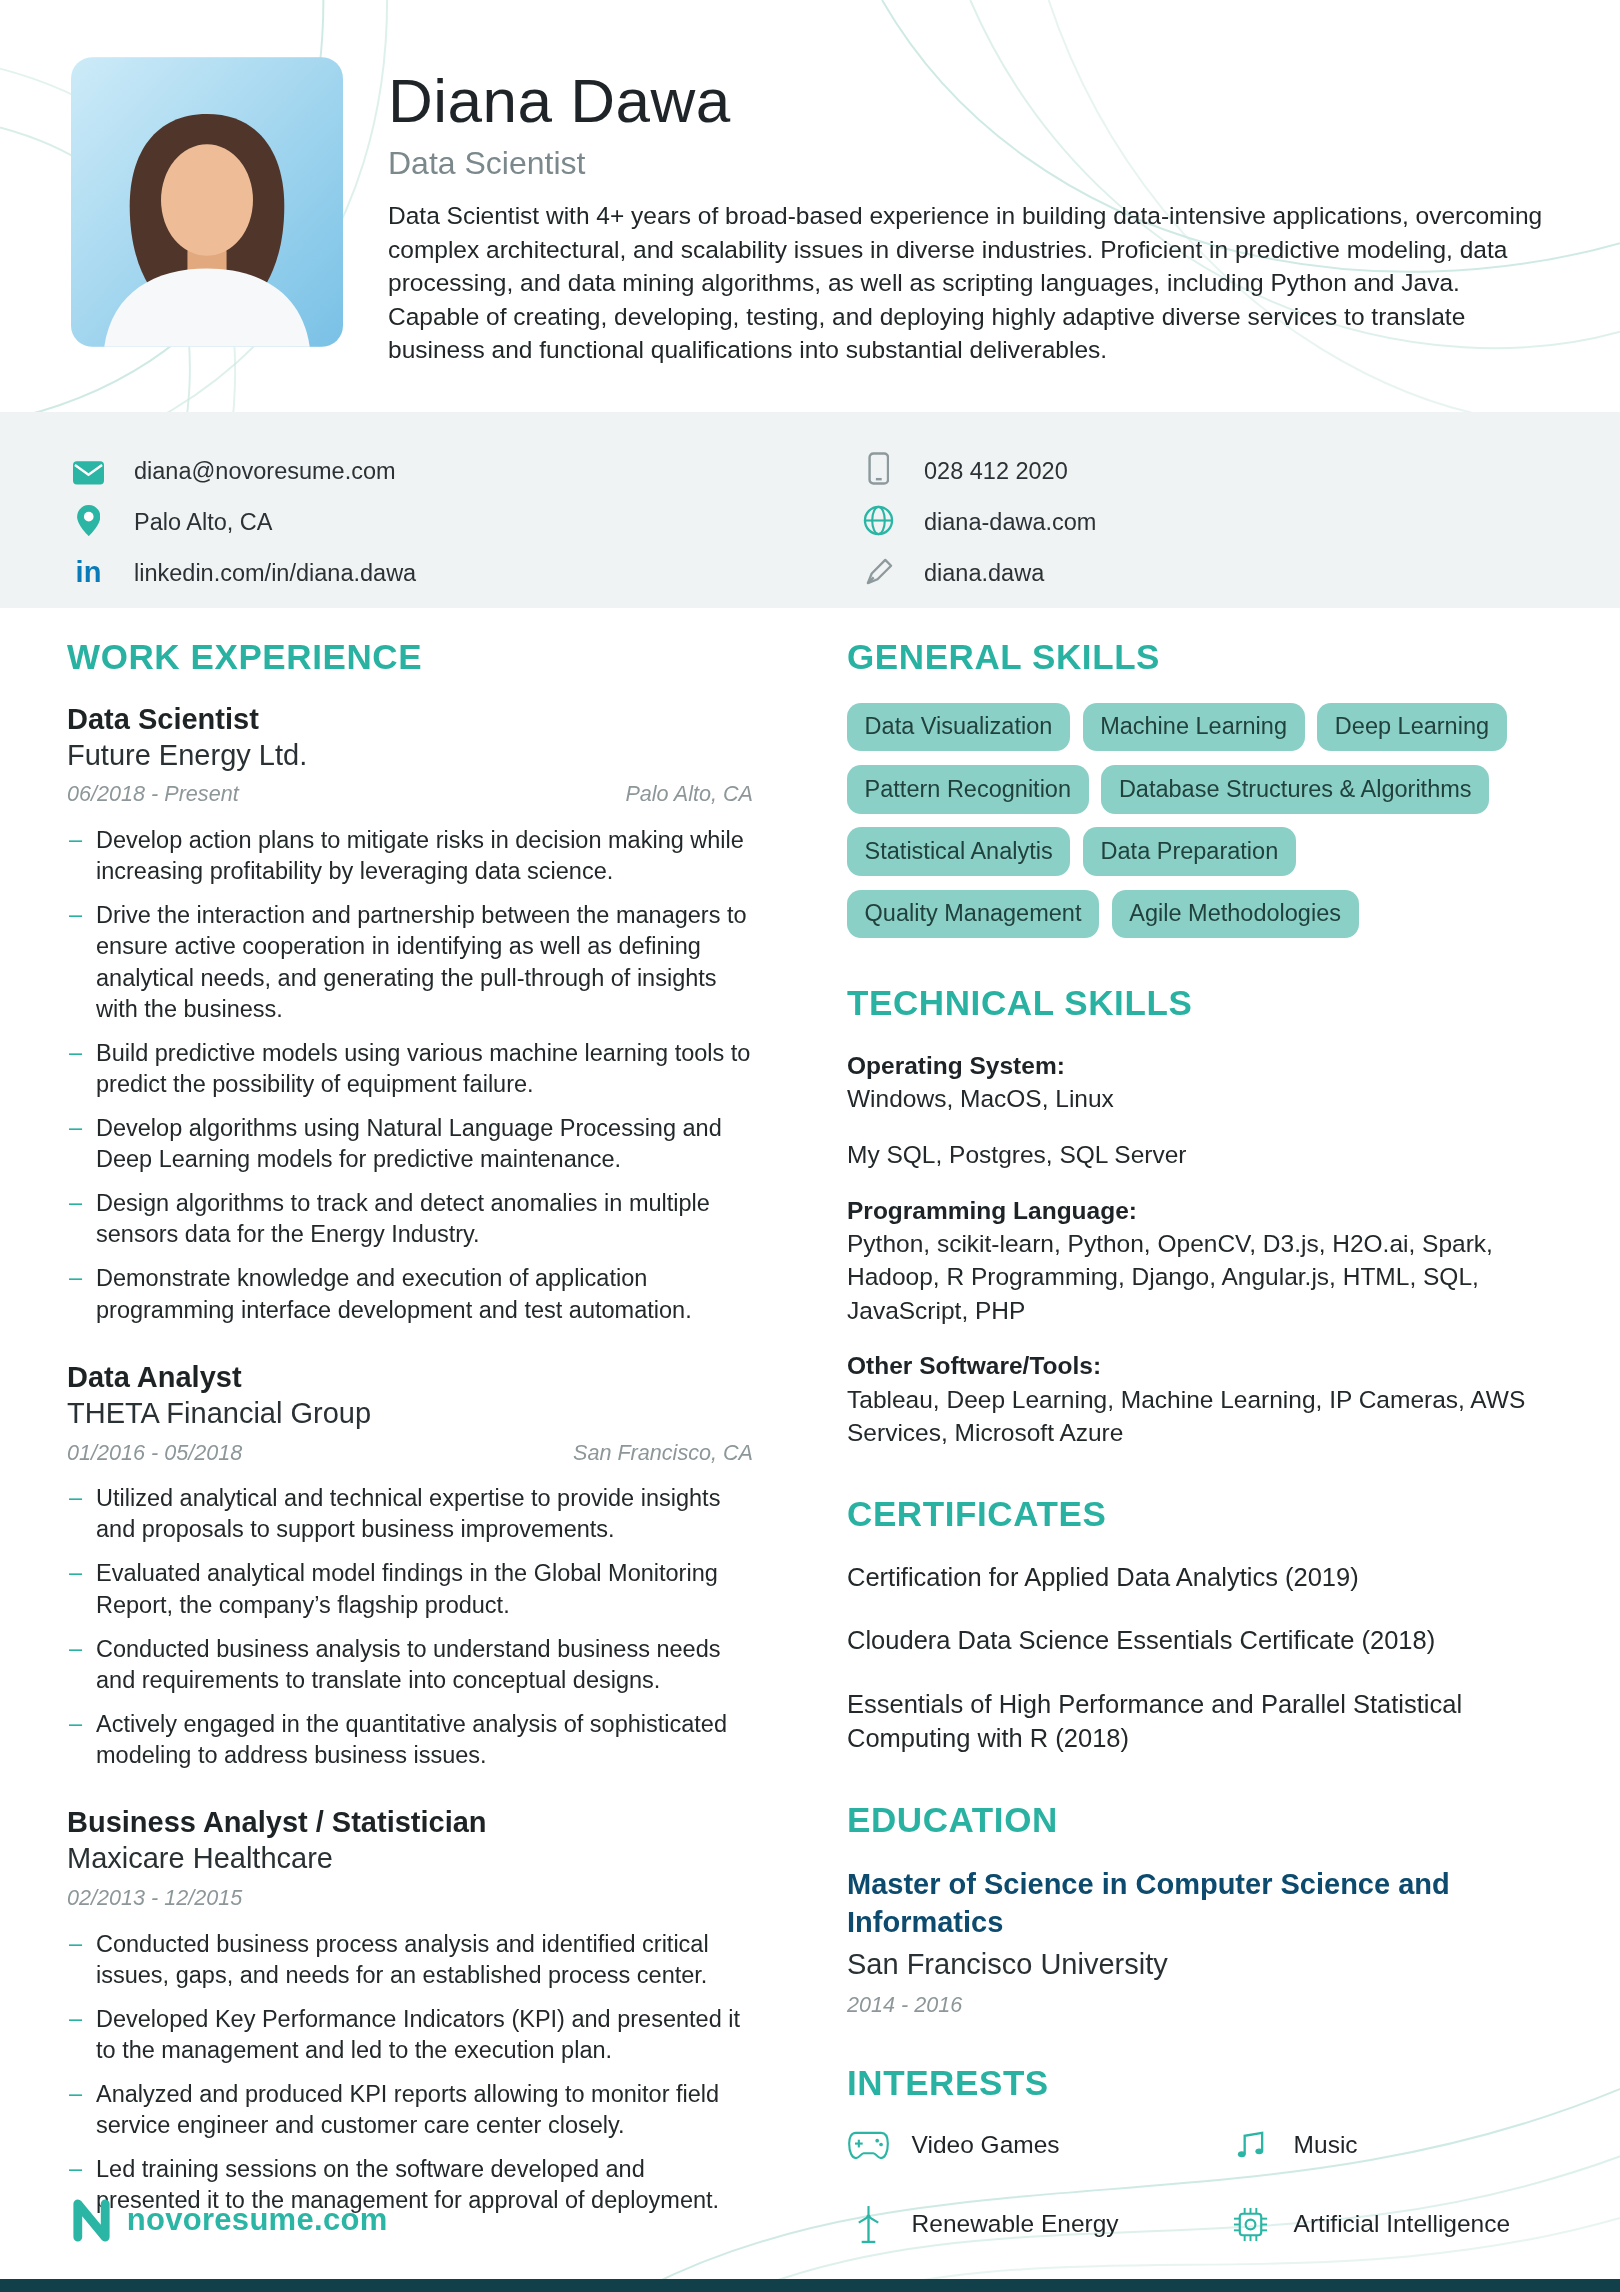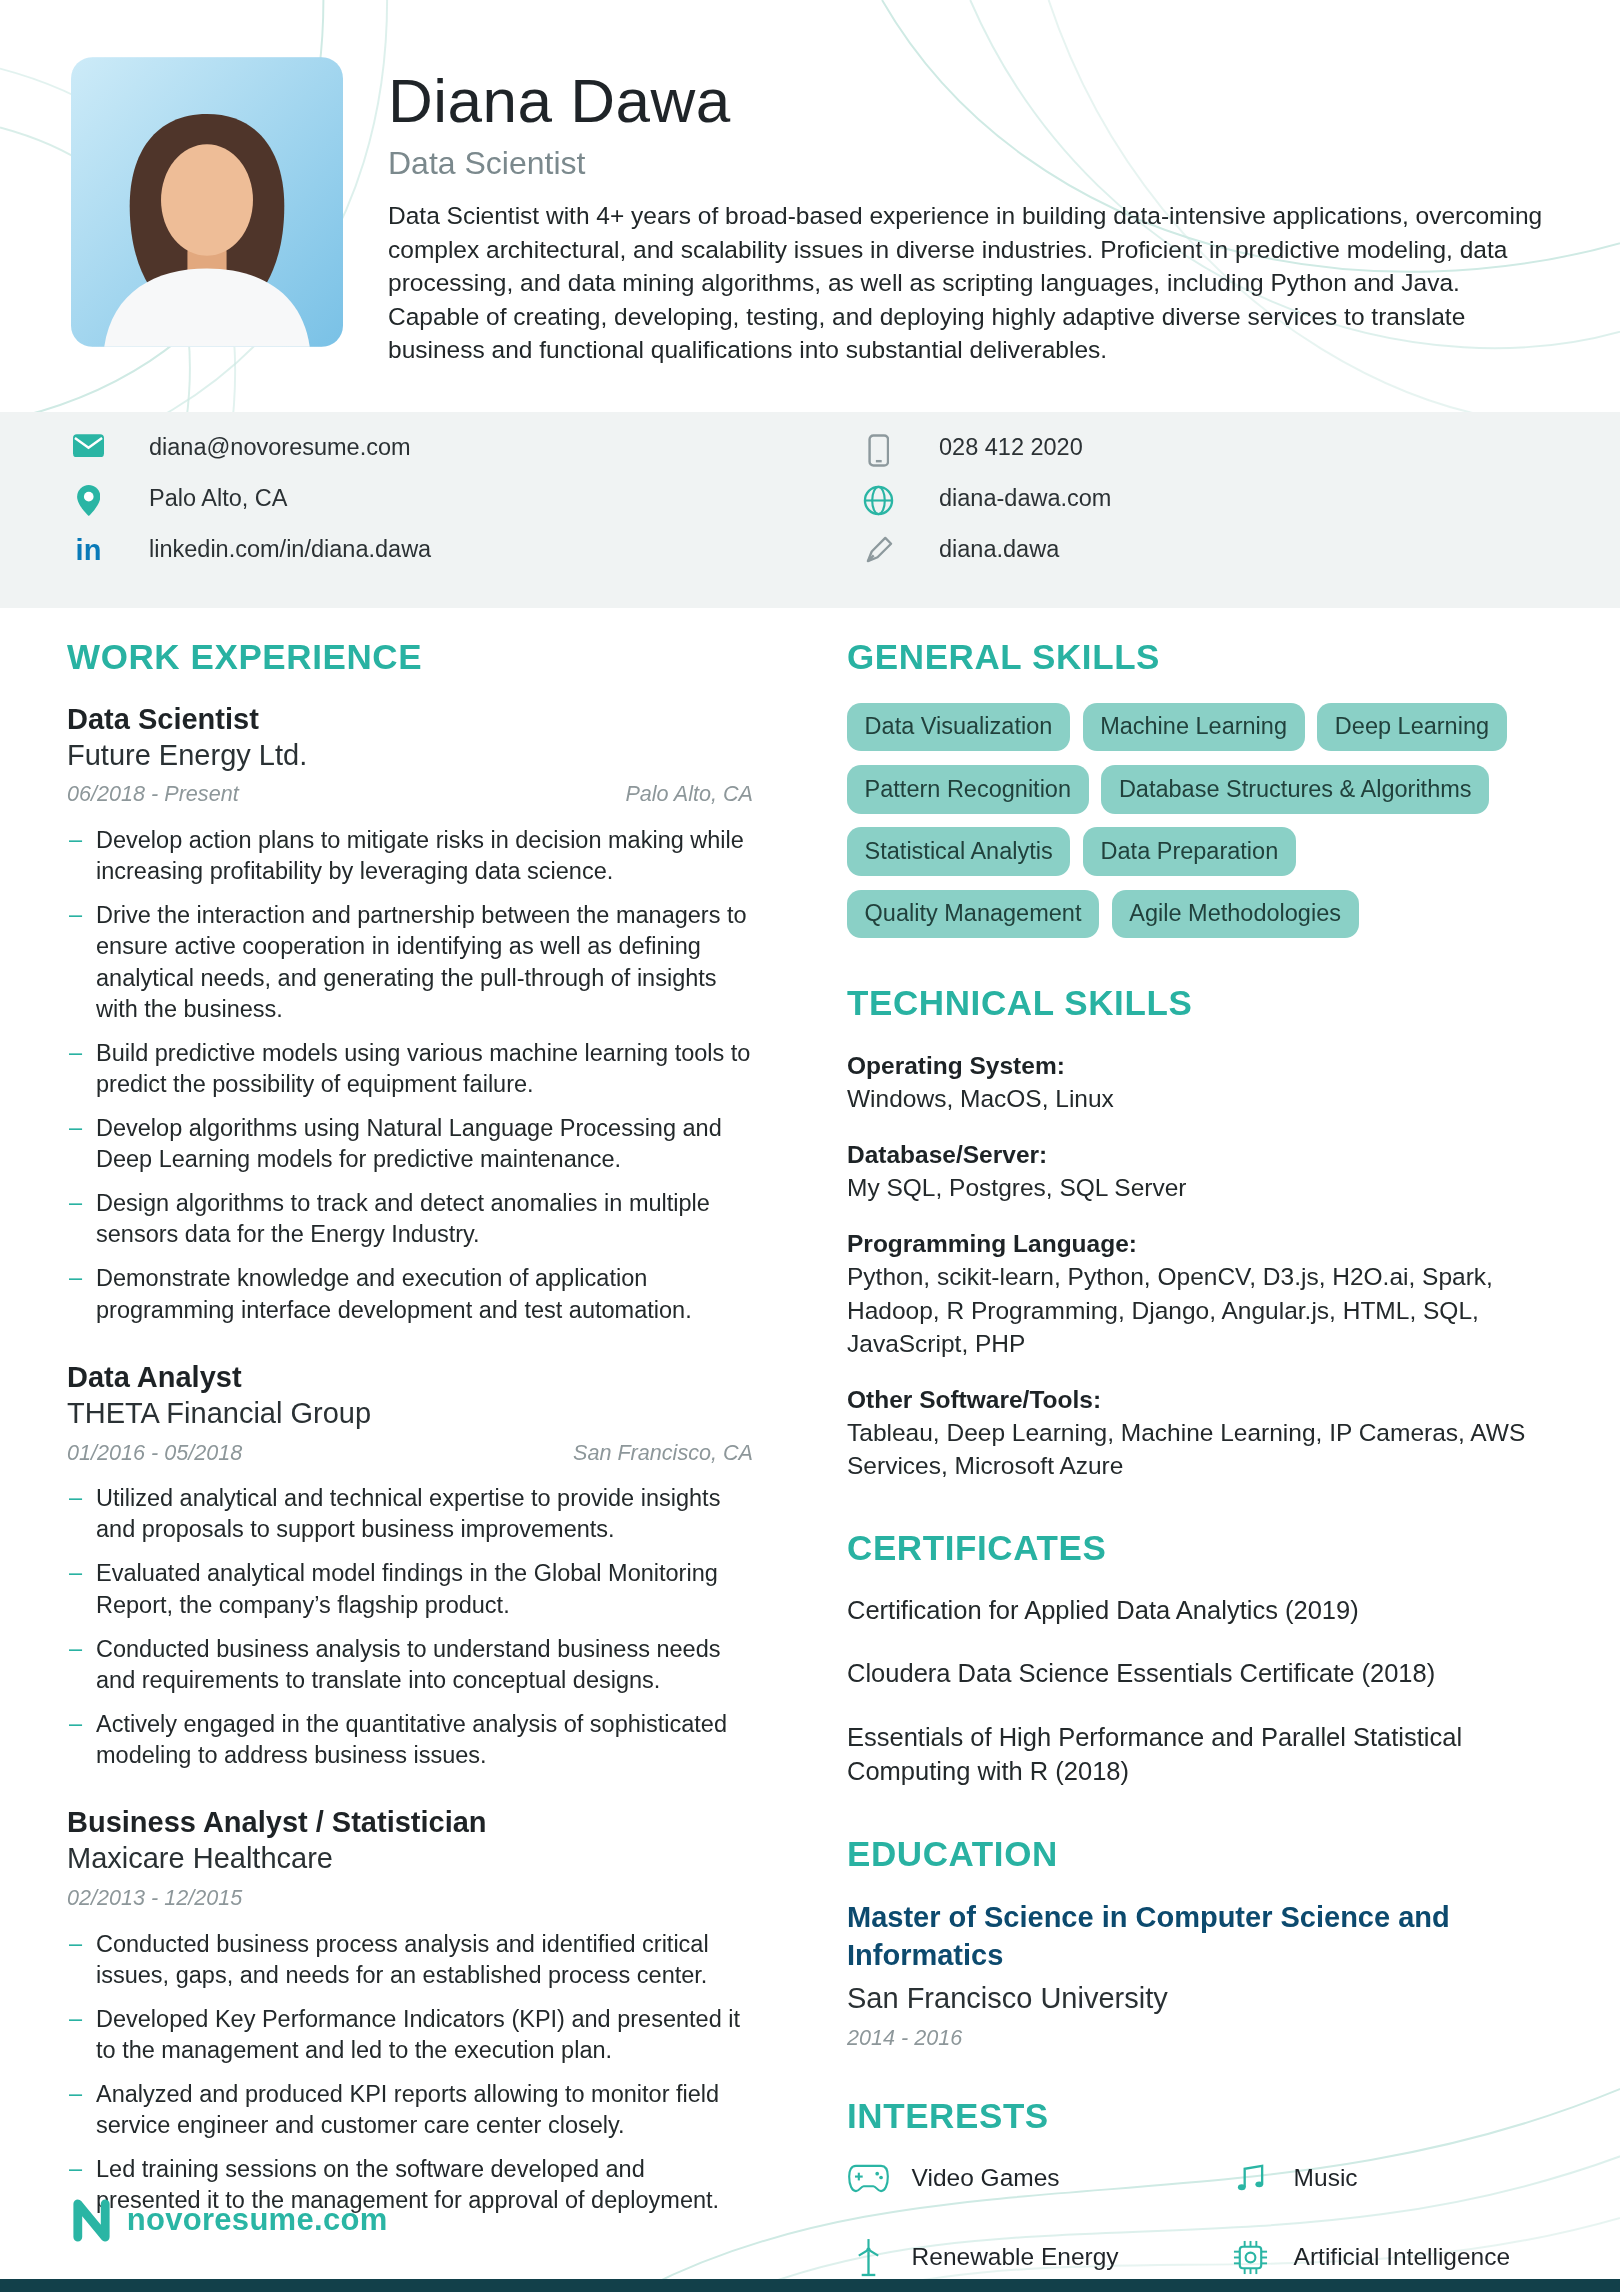--- a/index.html
+++ b/index.html
@@ -20,21 +20,21 @@
   .name { margin:0; font-size:62px; font-weight:500; letter-spacing:0.5px; color:#1f2428; }
   .job-title-top { font-size:32px; color:#7b898d; margin-top:8.8px; }
   .summary { margin:17.6px 0 0; font-size:24.5px; line-height:1.37; color:#212729; max-width:1171px; }
 
   
   .contact-bar {
     margin-top:45px; background:#f0f3f3;
     display:grid; grid-template-columns:790px 1fr;
     padding:21.6px 39px 21.6px 71px;
   }
-  .contact-row { display:flex; align-items:flex-start; height:51px; gap:43px; font-size:23.5px; color:#2b3134; }
+  .contact-row { display:flex; align-items:flex-end; height:51px; gap:28px; font-size:23.5px; color:#2b3134; }
   .cicon { width:35px; display:flex; justify-content:center; align-items:center; flex:0 0 auto; }
   .in-glyph { color:#0a7ab8; font-weight:bold; font-size:29px; line-height:1; }
   .clink { color:#2b3134; text-decoration:none; }
 
   
   .columns { display:grid; grid-template-columns:686px 1fr; column-gap:94px; padding:29px 69px 0 67px; }
   .section-h { margin:0 0 25.5px; font-size:35px; font-weight:bold; color:#29b2a2; letter-spacing:0.6px; }
 
   .job { margin-bottom:35px; }
   .job-name { font-size:29px; font-weight:bold; color:#1e2326; }
@@ -235,21 +235,20 @@
         <span class="pill">Agile Methodologies</span>
       </div>
 
       <section class="rsec">
         <h2 class="section-h">TECHNICAL SKILLS</h2>
         <div class="tgroup">
           <div class="tlabel">Operating System:</div>
           <div>Windows, MacOS, Linux</div>
         </div>
         <div class="tgroup">
-          <div class="tlabel">Database/Server:</div>
           <div>My SQL, Postgres, SQL Server</div>
         </div>
         <div class="tgroup">
           <div class="tlabel">Programming Language:</div>
           <div>Python, scikit-learn, Python, OpenCV, D3.js, H2O.ai, Spark, Hadoop, R Programming, Django, Angular.js, HTML, SQL, JavaScript, PHP</div>
         </div>
         <div class="tgroup">
           <div class="tlabel">Other Software/Tools:</div>
           <div>Tableau, Deep Learning, Machine Learning, IP Cameras, AWS Services, Microsoft Azure</div>
         </div>

